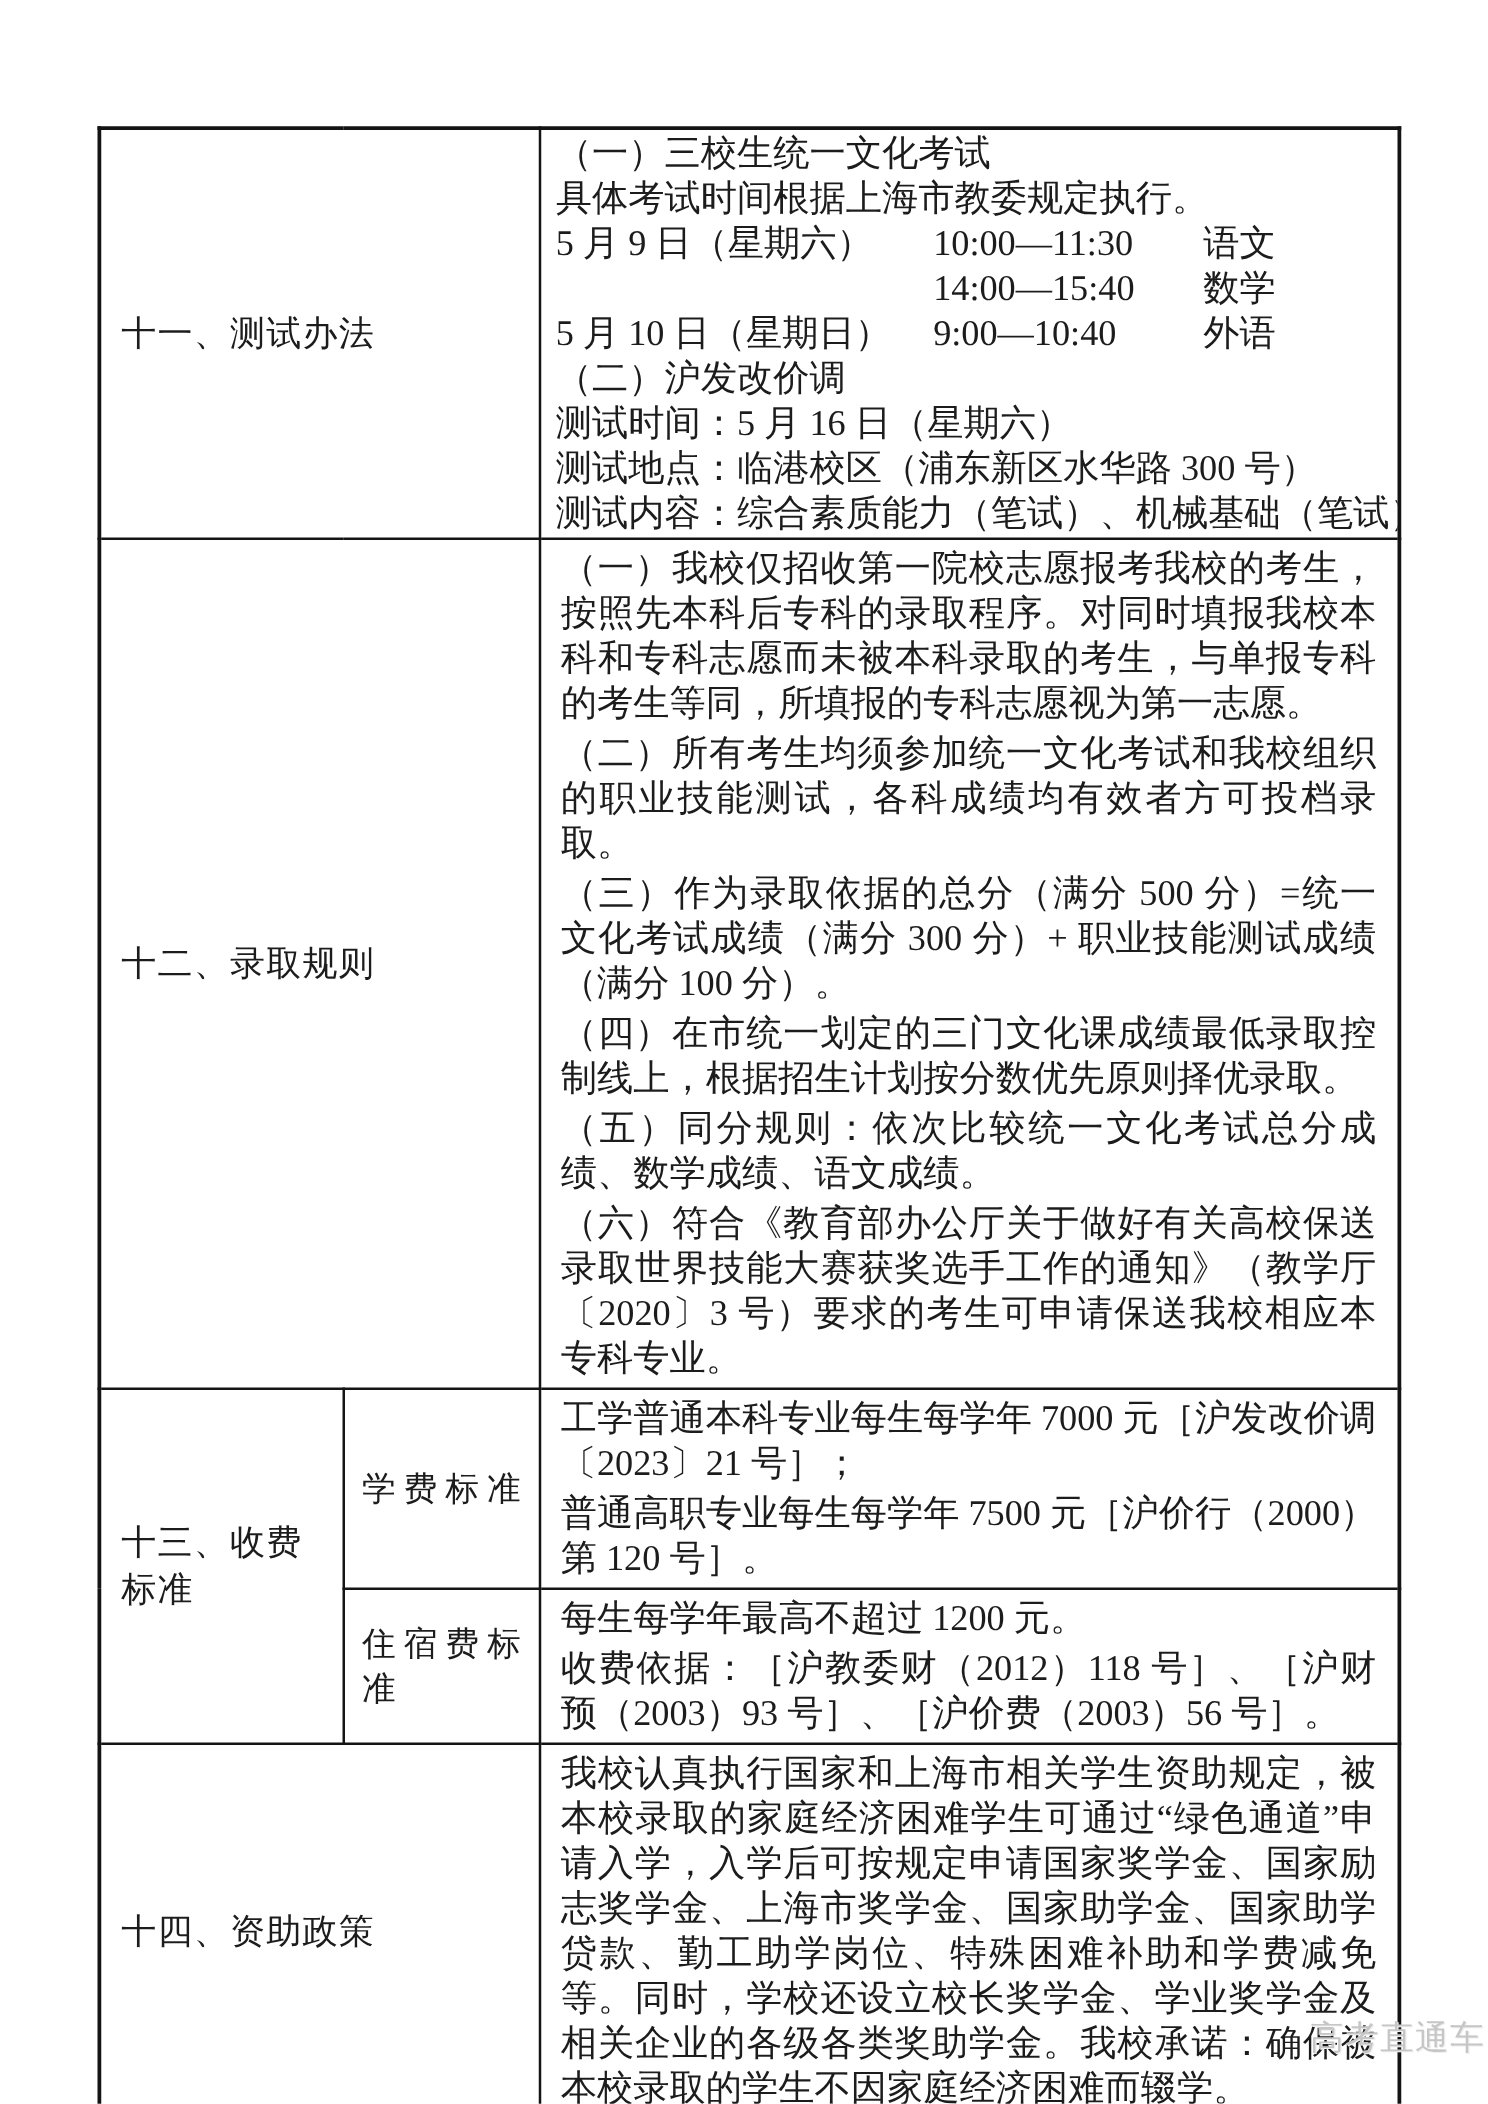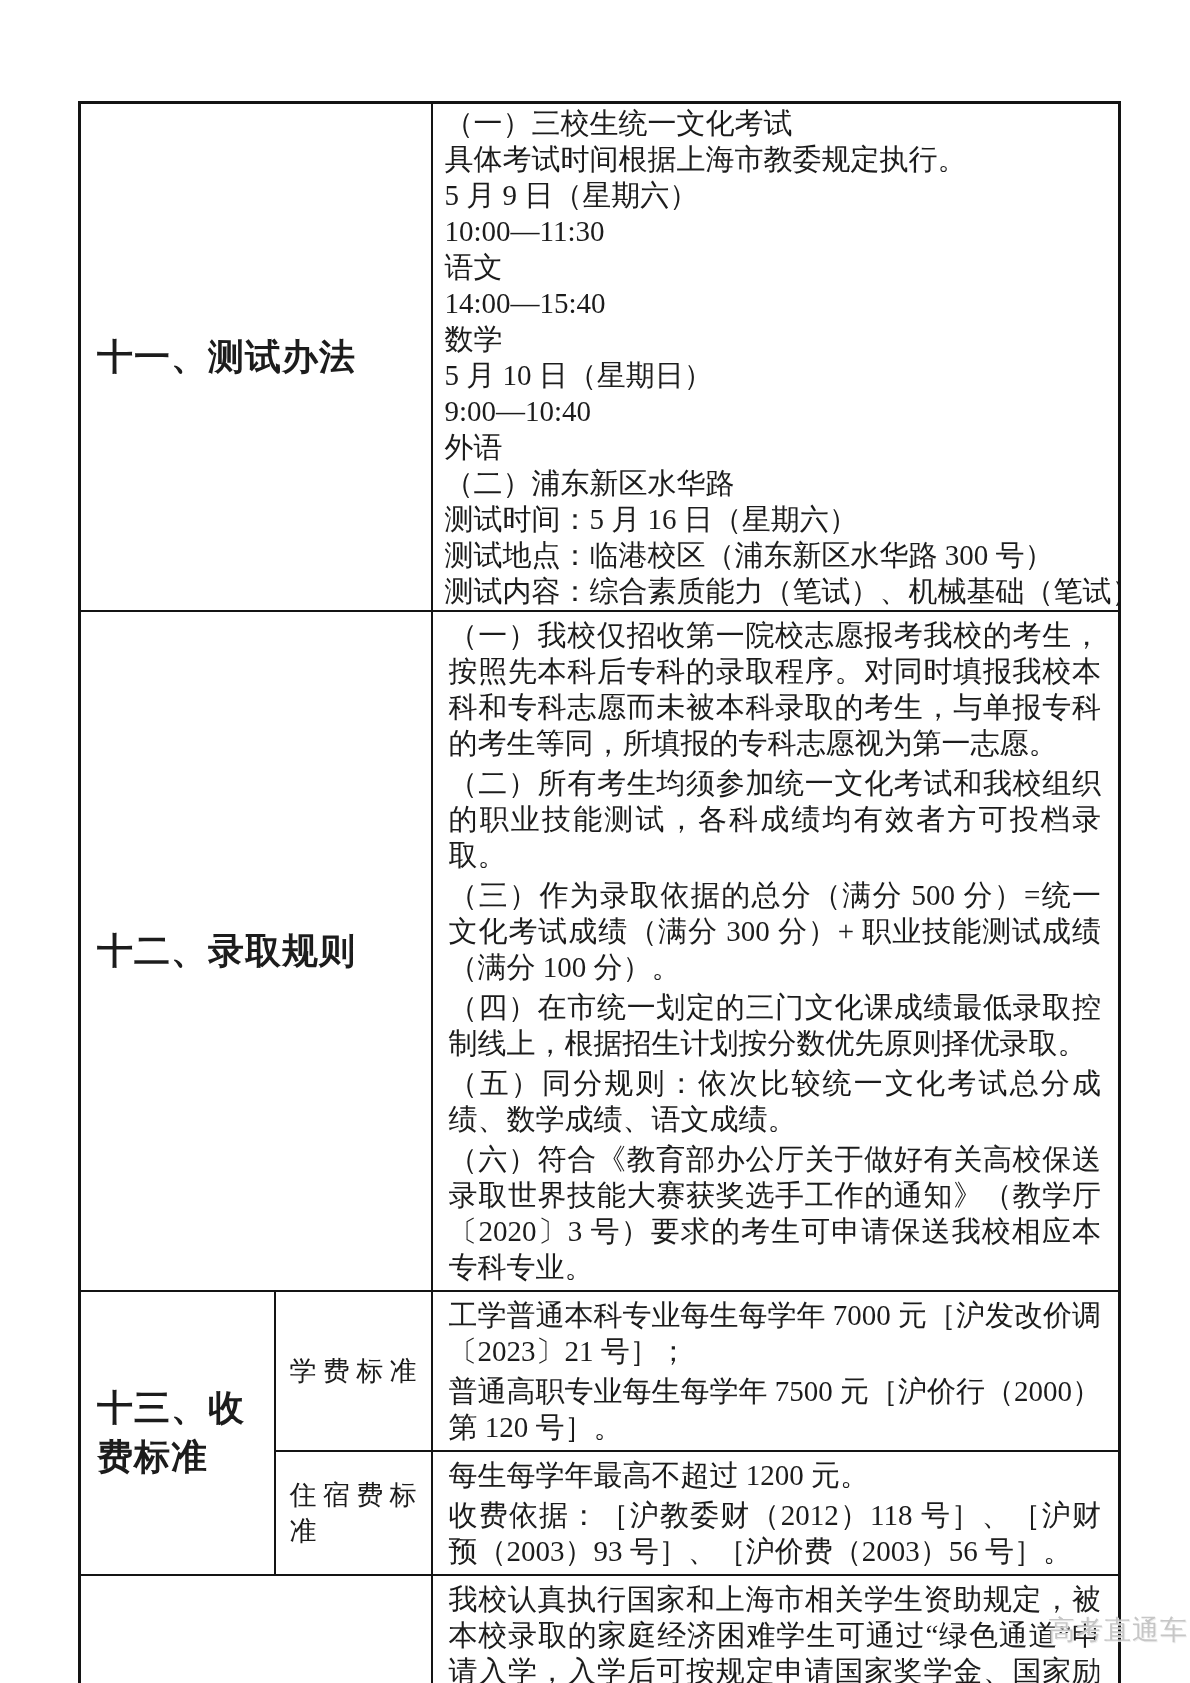--- a/index.html
+++ b/index.html
@@ -23,22 +23,22 @@
     table-layout: fixed;
     border: 3px solid #141414;
   }
   table.doc-table td {
     border: 2px solid #141414;
     vertical-align: middle;
     overflow: hidden;
   }
   td.label-cell {
     font-family: "Liberation Sans", sans-serif;
-    font-weight: 700;
-    font-size: 36px;
+    font-weight: 400;
+    font-size: 28px;
     letter-spacing: 1px;
     padding: 0 22px 0 16px;
     vertical-align: middle;
   }
   td.sublabel-cell {
     font-family: "Liberation Sans", sans-serif;
     font-weight: 400;
     font-size: 27px;
     padding: 0 14px;
     text-align: justify;
@@ -55,21 +55,20 @@
     margin: 4px;
     text-align: justify;
   }
   .line {
     text-align: left;
     white-space: nowrap;
   }
   .sched {
     display: flex;
     white-space: nowrap;
-    flex-direction: column;
   }
   .sched .sched-date { flex: none; width: 302px; }
   .sched .sched-time { flex: none; width: 216px; }
   .sched .sched-subject { flex: none; }
   .watermark {
     position: absolute;
     left: 1048px;
     top: 1612px;
     font-family: "Liberation Sans", sans-serif;
     font-size: 27px;
@@ -102,21 +101,21 @@
       <div class="sched">
         <span class="sched-date"></span>
         <span class="sched-time">14:00—15:40</span>
         <span class="sched-subject">数学</span>
       </div>
       <div class="sched">
         <span class="sched-date">5 月 10 日（星期日）</span>
         <span class="sched-time">9:00—10:40</span>
         <span class="sched-subject">外语</span>
       </div>
-      <div class="line">（二）浦东新区水华路</div>
+      <div class="line">（二）沪发改价调</div>
       <div class="line">测试时间：5 月 16 日（星期六）</div>
       <div class="line">测试地点：临港校区（浦东新区水华路 300 号）</div>
       <div class="line">测试内容：综合素质能力（笔试）、机械基础（笔试）</div>
     </td>
   </tr>
 
   <tr style="height:577px;">
     <td colspan="2" class="label-cell">十二、录取规则</td>
     <td class="content-cell">
       <p>（一）我校仅招收第一院校志愿报考我校的考生，按照先本科后专科的录取程序。对同时填报我校本科和专科志愿而未被本科录取的考生，与单报专科的考生等同，所填报的专科志愿视为第一志愿。</p>

